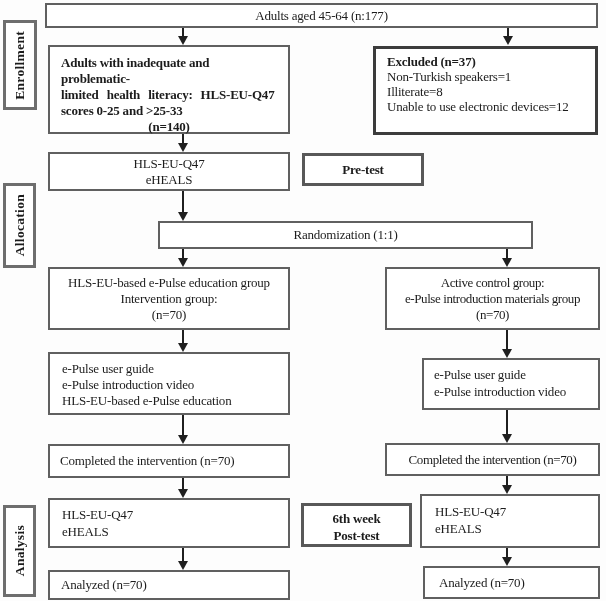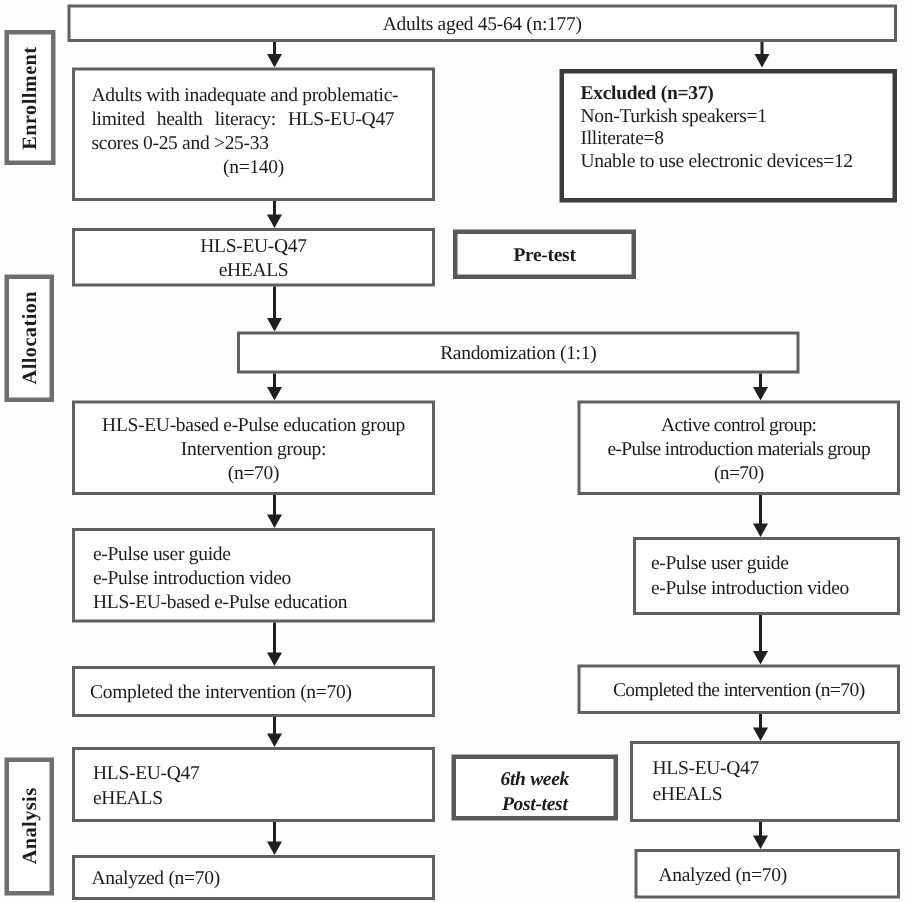--- a/index.html
+++ b/index.html
@@ -45,21 +45,21 @@
     <span class="stage-text">Allocation</span>
   </div>
   <div class="box stage" style="left:3px; top:505px; width:33px; height:92px;">
     <span class="stage-text">Analysis</span>
   </div>
 
   <div class="box center" style="left:45px; top:3px; width:553px; height:25px; line-height:21px;">
     <span>Adults aged 45-64 (n:177)</span>
   </div>
 
-  <div class="box" style="left:48px; top:45px; width:242px; height:89px; padding:8px 11px;">
+  <div class="box" style="left:48px; top:45px; width:242px; height:89px; padding:8px 11px;font-weight:bold;">
     <span class="ln">Adults with inadequate and problematic-</span>
     <span class="ln wide-words">limited health literacy: HLS-EU-Q47</span>
     <span class="ln">scores 0-25 and &gt;25-33</span>
     <span class="ln center">(n=140)</span>
   </div>
 
   <div class="box thick" style="left:373px; top:46px; width:225px; height:89px; padding:5px 11px; line-height:15px;">
     <span class="ln bold">Excluded (n=37)</span>
     <span class="ln">Non-Turkish speakers=1</span>
     <span class="ln">Illiterate=8</span>
@@ -108,21 +108,21 @@
   </div>
   <div class="box center" style="left:385px; top:443px; width:215px; height:33px; line-height:29px; letter-spacing:-0.4px;">
     <span>Completed the intervention (n=70)</span>
   </div>
 
   <div class="box" style="left:48px; top:498px; width:242px; height:50px; padding:6px 12px; line-height:17px;">
     <span class="ln">HLS-EU-Q47</span>
     <span class="ln">eHEALS</span>
   </div>
 
-  <div class="box label" style="left:301px; top:503px; width:111px; height:44px; padding-top:4px; line-height:17px;font-style:italic;">
+  <div class="box label" style="left:301px; top:503px; width:111px; height:44px; padding-top:4px; line-height:17px;">
     <span class="ln">6th week</span>
     <span class="ln">Post-test</span>
   </div>
 
   <div class="box" style="left:420px; top:494px; width:180px; height:54px; padding:7px 13px; line-height:17px;">
     <span class="ln">HLS-EU-Q47</span>
     <span class="ln">eHEALS</span>
   </div>
 
   <div class="box" style="left:48px; top:570px; width:242px; height:30px; padding-left:11px; line-height:26px;">

